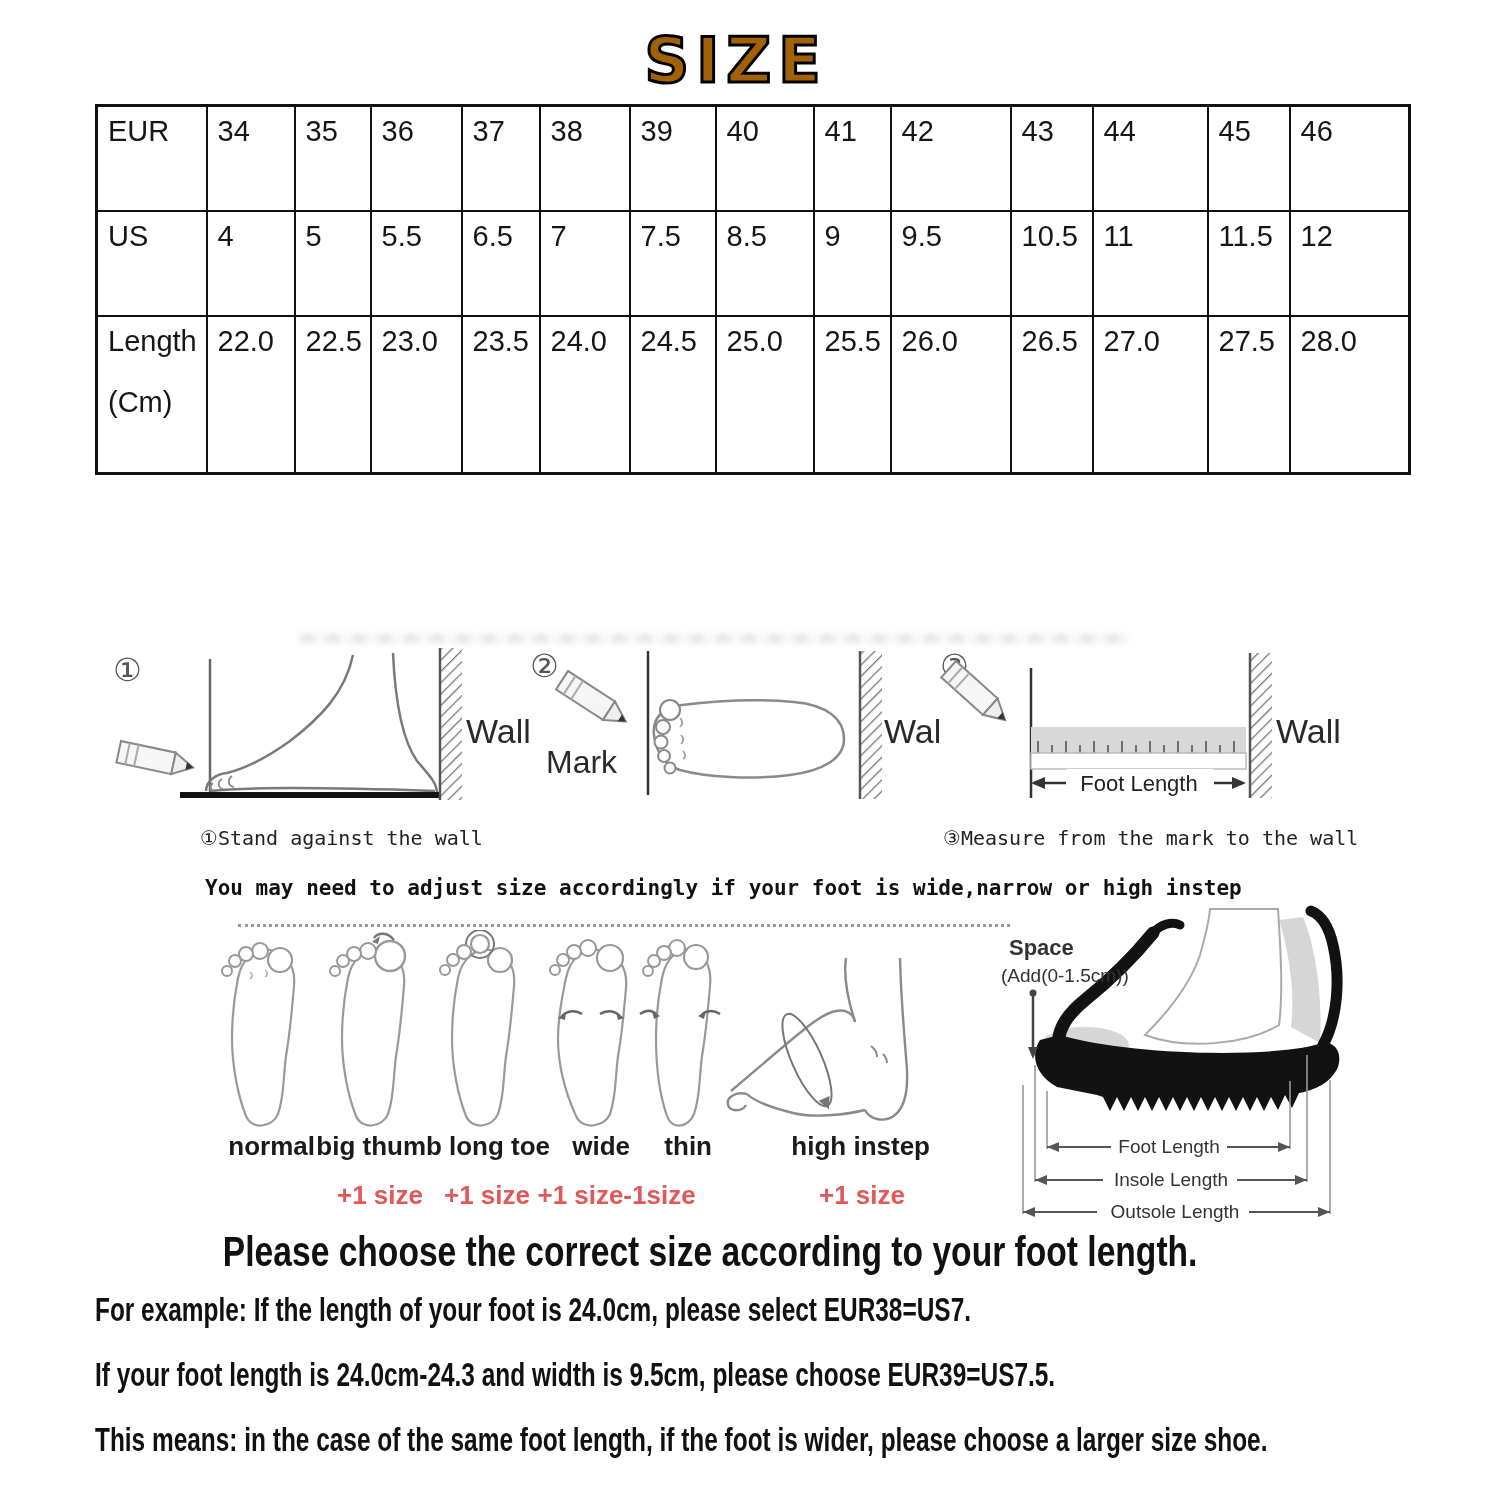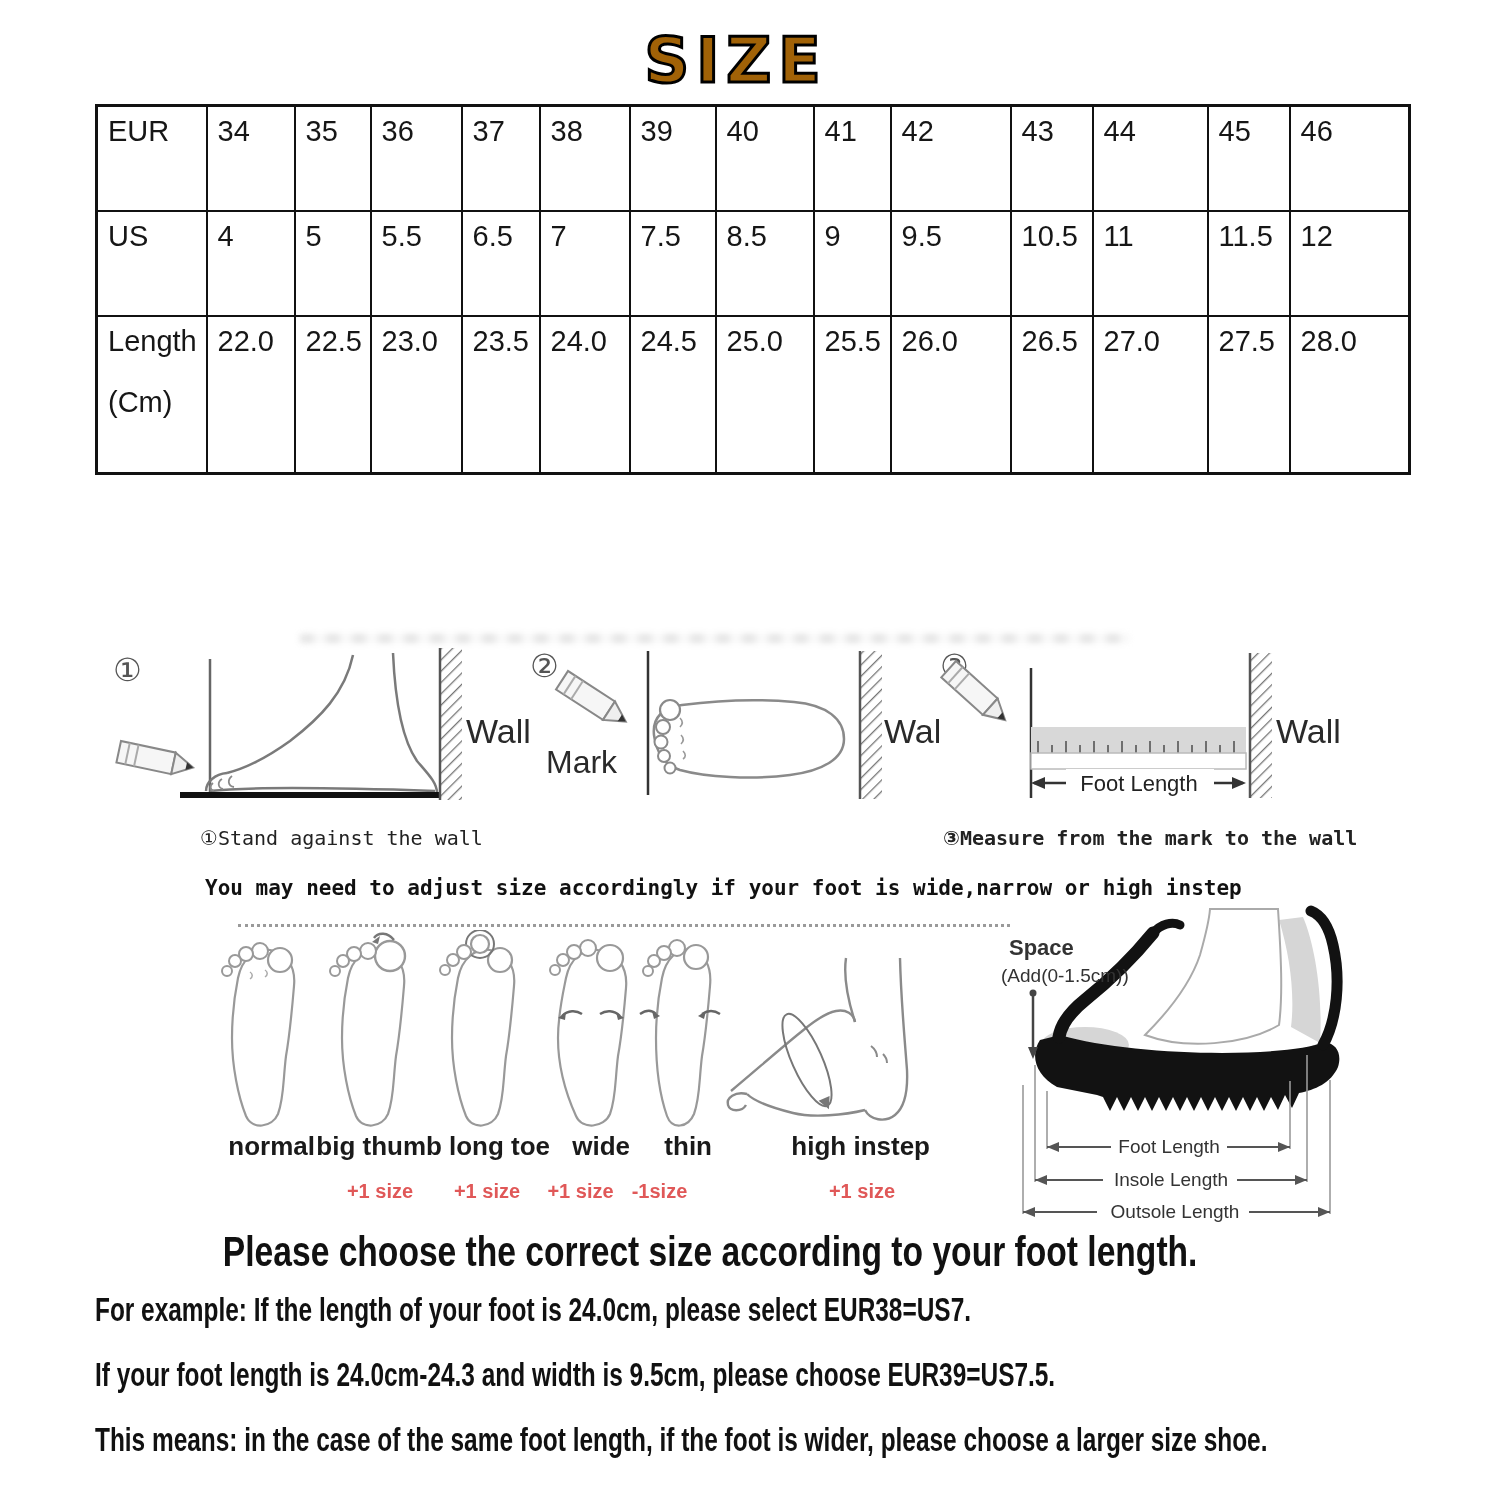--- a/index.html
+++ b/index.html
@@ -35,21 +35,21 @@
   #adjust-note{position:absolute;left:205px;top:876px;
                font-family:"DejaVu Sans Mono","DejaVu Sans",monospace;
                font-weight:bold;font-size:21px;color:#111;white-space:nowrap;}
   #divider{position:absolute;left:238px;top:924px;width:772px;height:0;
            border-top:3px dotted #9a9a9a;}
 
   
   .foot-svg{position:absolute;}
   .ft-label{position:absolute;top:1131px;text-align:right;font-size:26px;
             font-weight:bold;color:#1a1a1a;white-space:nowrap;}
-  .ft-adjust{position:absolute;top:1180px;text-align:center;font-size:20px;
+  .ft-adjust{position:absolute;top:1180px;text-align:center;font-size:26px;
              font-weight:bold;white-space:nowrap;}
 
   
   .cond{display:inline-block;transform:scaleX(0.74);transform-origin:left center;
         font-weight:bold;white-space:nowrap;}
   #footer-headline{position:absolute;left:0;top:1228px;width:1420px;text-align:center;
                    font-size:42px;}
   #footer-headline .cond{transform:scaleX(0.8);transform-origin:center;}
   .footer-line{position:absolute;left:95px;font-size:33px;}
   #fl1{top:1291px;} #fl2{top:1356px;} #fl3{top:1421px;}
@@ -243,21 +243,21 @@
     <line x1="106" y1="140" x2="315" y2="140" stroke="#333" stroke-width="2.5"></line>
     <polygon points="103,140 117,134 117,146" fill="#333"></polygon>
     <polygon points="318,140 304,134 304,146" fill="#333"></polygon>
     <rect x="138" y="126" width="148" height="27" fill="#fff"></rect>
     <text x="211" y="148" font-size="22" fill="#222" text-anchor="middle">Foot Length</text>
 
     <rect x="322" y="10" width="22" height="145" fill="url(#hC)"></rect>
     <line x1="322" y1="10" x2="322" y2="155" stroke="#555" stroke-width="2.5"></line>
     <text x="348" y="100" font-size="34" fill="#2a2a2a">Wall</text>
   </svg>
-  <div class="caption" style="left:943px;top:826px;font-weight:bold;">③Measure from the mark to the wall</div>
+  <div class="caption" style="left:943px;top:826px;">③Measure from the mark to the wall</div>
 
   <div id="adjust-note">You may need to adjust size accordingly if your foot is wide,narrow or high instep</div>
   <div id="divider"></div>
 
   <svg class="foot-svg" style="left:210px;top:938px;" width="105" height="196" viewBox="0 0 105 196">
     <path d="M28,40 C32,20 46,10 60,12 C76,14 86,28 84,48 C82,72 80,95 76,118 C73,142 74,160 68,176 C62,190 42,192 36,178 C28,158 22,128 22,100 C22,76 25,55 28,40 Z" fill="#fff" stroke="#999" stroke-width="2.2"></path>
     <circle cx="70" cy="22" r="12" fill="#fff" stroke="#999" stroke-width="2.2"></circle>
     <circle cx="50" cy="13" r="8" fill="#fff" stroke="#999" stroke-width="2"></circle>
     <circle cx="36" cy="16" r="7" fill="#fff" stroke="#999" stroke-width="2"></circle>
     <circle cx="25" cy="23" r="6" fill="#fff" stroke="#999" stroke-width="2"></circle>

